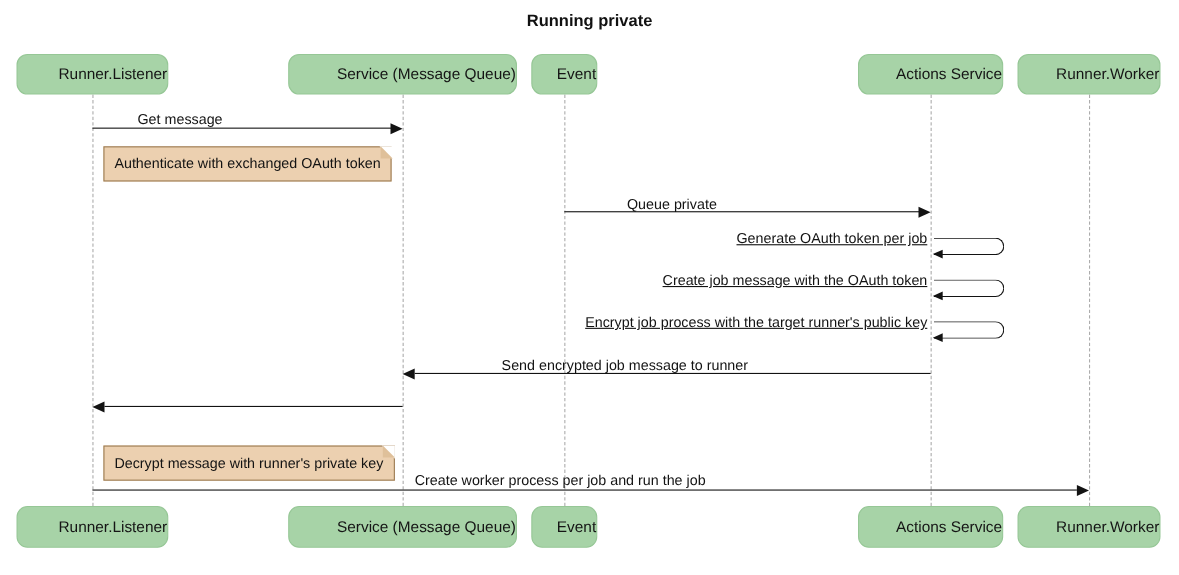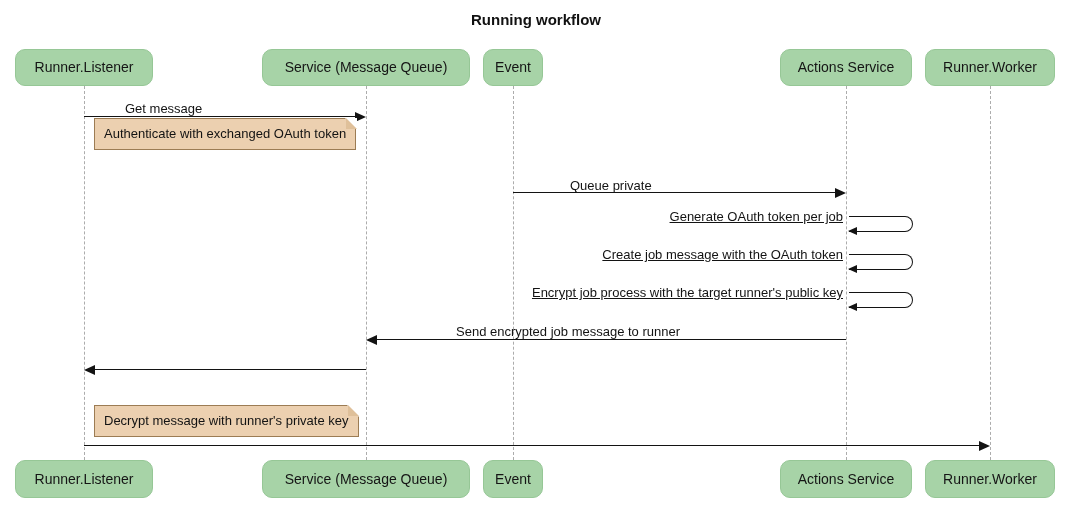--- a/index.html
+++ b/index.html
@@ -31,21 +31,21 @@
     width: 0;
     border-left: 1.5px dashed #acacac;
   }
 
   .actor {
     position: absolute;
     transform: translateX(-50%);
     background: #a7d3a7;
     border: 1px solid #96c796;
     border-radius: 10px;
-    text-align: center;
+    text-align: right;
     font-size: 14px;
     color: #151515;
     white-space: nowrap;
   }
   .actor.top    { top: 49px;  height: 37px; line-height: 35px; }
   .actor.bottom { top: 460px; height: 38px; line-height: 36px; }
 
   .msg-label {
     position: absolute;
     font-size: 13px;
@@ -112,39 +112,39 @@
     width: 0; height: 0;
     border-bottom: 11px solid #dfc09a;
     border-right: 11px solid transparent;
   }
 </style>
 </head>
 <body>
 
 <div class="diagram">
 
-  <div class="title">Running workflow</div>
+  <div class="title">Running private</div>
 
   <div class="lifeline" style="left:84px"></div>
   <div class="lifeline" style="left:366px"></div>
   <div class="lifeline" style="left:513px"></div>
   <div class="lifeline" style="left:846px"></div>
   <div class="lifeline" style="left:990px"></div>
 
   <div class="actor top" style="left:84px;width:138px">Runner.Listener</div>
   <div class="actor top" style="left:366px;width:208px">Service (Message Queue)</div>
   <div class="actor top" style="left:513px;width:60px">Event</div>
   <div class="actor top" style="left:846px;width:132px">Actions Service</div>
   <div class="actor top" style="left:990px;width:130px">Runner.Worker</div>
 
   <div class="msg-label" style="left:125px;top:101px;width:200px">Get message</div>
   <div class="msg-line" style="left:84px;top:116px;width:272px"></div>
   <div class="arrowhead right" style="left:355px;top:112px"></div>
 
-  <div class="note" style="left:94px;top:118px"><span>Authenticate with exchanged OAuth token</span></div>
+  <div class="note" style="left:94px;top:133px"><span>Authenticate with exchanged OAuth token</span></div>
 
   <div class="msg-label" style="left:570px;top:178px;width:220px">Queue private</div>
   <div class="msg-line" style="left:513px;top:192px;width:323px"></div>
   <div class="arrowhead right" style="left:835px;top:188px"></div>
 
   <div class="msg-label loop-label" style="right:229px;top:209px">Generate OAuth token per job</div>
   <div class="self-loop" style="left:849px;top:216px"></div>
   <div class="arrowhead loop-left" style="left:848px;top:227px"></div>
 
   <div class="msg-label loop-label" style="right:229px;top:247px">Create job message with the OAuth token</div>
@@ -157,20 +157,21 @@
 
   <div class="msg-label" style="left:456px;top:324px;width:300px">Send encrypted job message to runner</div>
   <div class="msg-line" style="left:377px;top:339px;width:469px"></div>
   <div class="arrowhead left" style="left:366px;top:335px"></div>
 
   <div class="msg-line" style="left:95px;top:369px;width:271px"></div>
   <div class="arrowhead left" style="left:84px;top:365px"></div>
 
   <div class="note" style="left:94px;top:405px"><span>Decrypt message with runner's private key</span></div>
 
+  <div class="msg-label" style="left:377px;top:429px;width:320px">Create worker process per job and run the job</div>
   <div class="msg-line" style="left:84px;top:445px;width:895px"></div>
   <div class="arrowhead right" style="left:979px;top:441px"></div>
 
   <div class="actor bottom" style="left:84px;width:138px">Runner.Listener</div>
   <div class="actor bottom" style="left:366px;width:208px">Service (Message Queue)</div>
   <div class="actor bottom" style="left:513px;width:60px">Event</div>
   <div class="actor bottom" style="left:846px;width:132px">Actions Service</div>
   <div class="actor bottom" style="left:990px;width:130px">Runner.Worker</div>
 
 </div>

